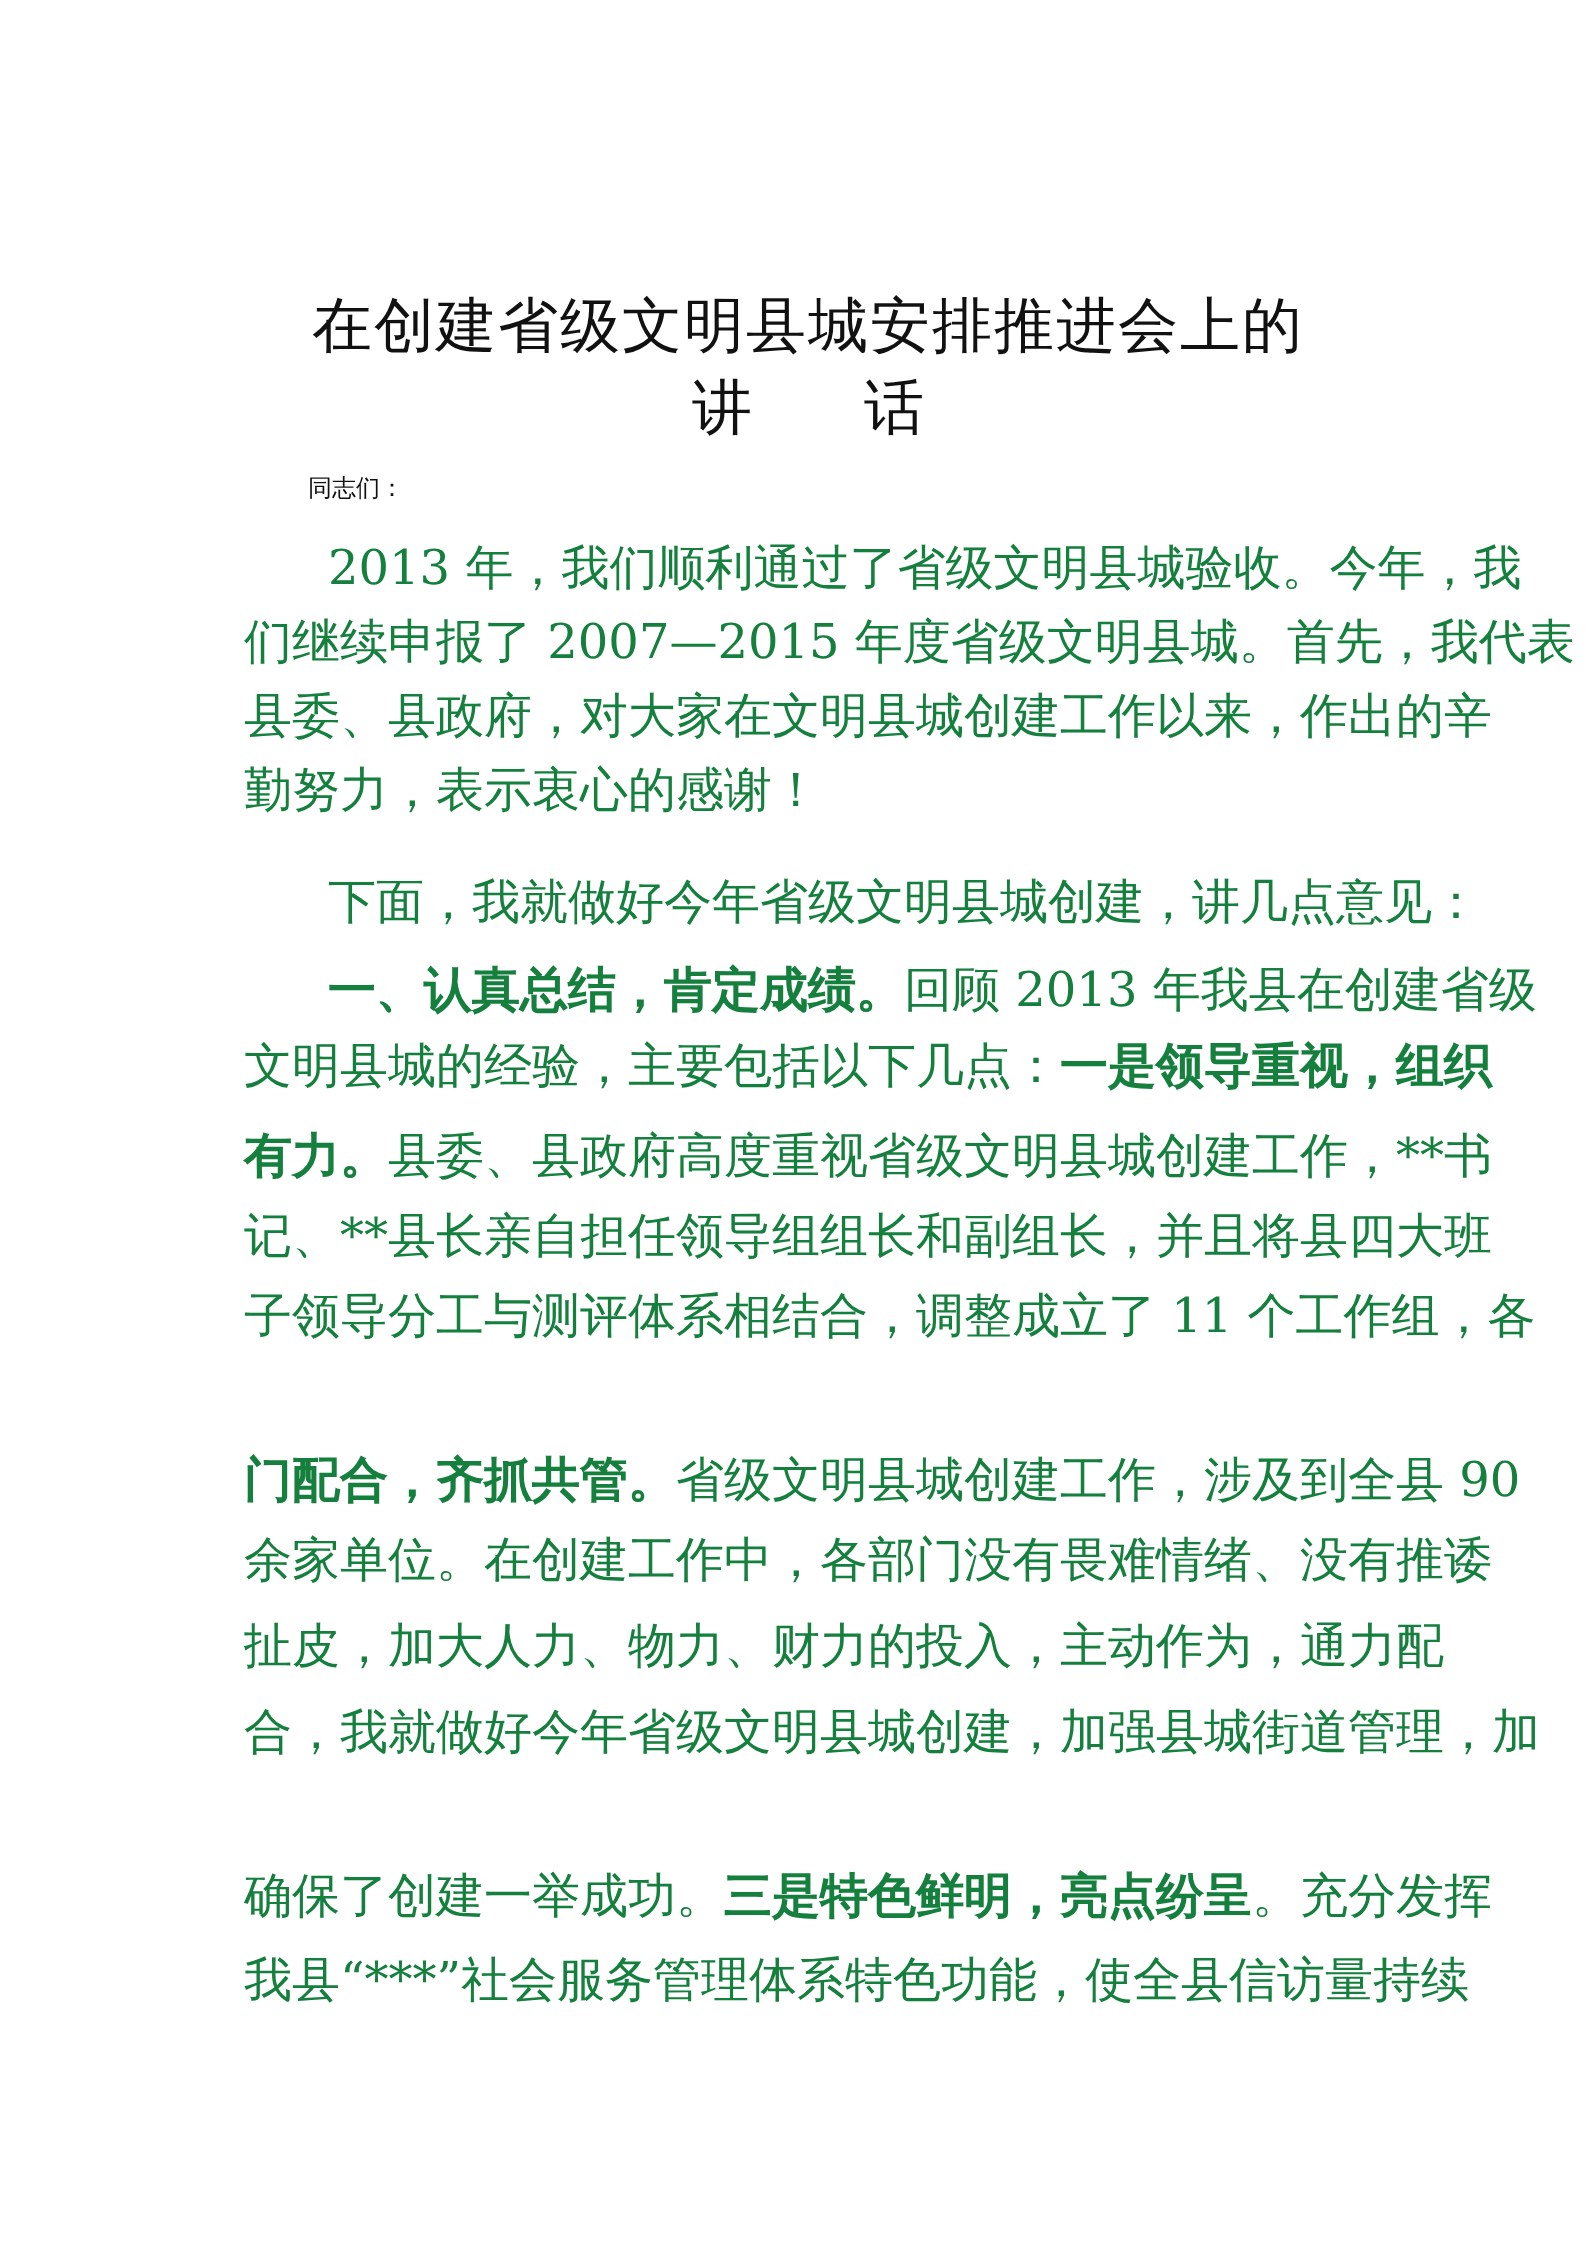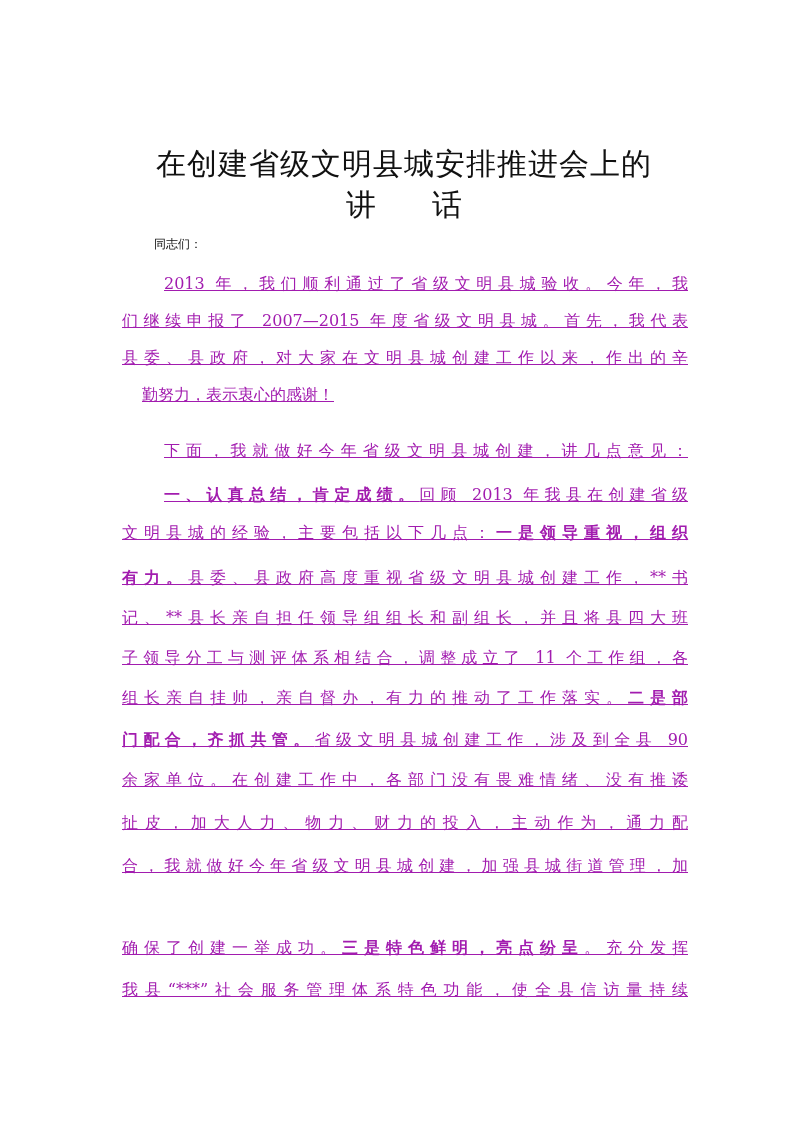--- a/index.html
+++ b/index.html
@@ -5,24 +5,24 @@
     html, body { margin: 0; padding: 0; background: #ffffff; }
     body { width: 793px; height: 1122px; position: relative; overflow: hidden;
            font-family: "DejaVu Serif", "Liberation Serif", serif; color: #111; }
     .page { position: absolute; left: 0; top: 0; width: 793px; height: 868px; background: #fff; }
     .title { position: absolute; left: 0; width: 808px; text-align: center; font-size: 30px;
              line-height: 36px; font-weight: normal; color: #111; margin: 0; }
     .title1 { top: 146px; letter-spacing: 1px; }
     .title2 { top: 187px; word-spacing: 0; }
     .title2 span { display: inline-block; }
     .gap { display: inline-block; width: 56px; }
-    .line { position: absolute; left: 122px; width: 566px; font-size: 16px; line-height: 26px;
+    .line { position: absolute; left: 122px; width: 566px; font-size: 24px; line-height: 26px;
             height: 26px; white-space: nowrap; text-align: justify; text-align-last: justify;
-            color: #a21caf; text-decoration: underline; }
-    .line.last { text-align-last: left; margin-left: 20px; }
+            color: #15803d; }
+    .line.last { text-align-last: left; }
     .line.indent { left: 164px; width: 524px; }
     b { font-weight: bold; font-family: "DejaVu Sans", "Liberation Sans", sans-serif; }
     .salutation { position: absolute; left: 122px; top: 231px; font-size: 12px; line-height: 26px; margin-left: 32px; }
   </style>
 </head>
 <body>
 
 <div class="page">
 
   <h1 class="title title1">在创建省级文明县城安排推进会上的</h1>
@@ -35,21 +35,20 @@
   <div class="line" style="top:345px">县委、县政府，对大家在文明县城创建工作以来，作出的辛</div>
   <div class="line last" style="top:382px">勤努力，表示衷心的感谢！</div>
 
   <div class="line indent" style="top:438px">下面，我就做好今年省级文明县城创建，讲几点意见：</div>
 
   <div class="line indent" style="top:482px"><b>一、认真总结，肯定成绩。</b><span>回顾 2013 年我县在创建省级</span></div>
   <div class="line" style="top:520px"><span>文明县城的经验，主要包括以下几点：</span><b>一是领导重视，组织</b></div>
   <div class="line" style="top:565px"><b>有力。</b><span>县委、县政府高度重视省级文明县城创建工作，**书</span></div>
   <div class="line" style="top:605px">记、**县长亲自担任领导组组长和副组长，并且将县四大班</div>
   <div class="line" style="top:645px">子领导分工与测评体系相结合，调整成立了 11 个工作组，各</div>
-  <div class="line" style="top:685px"><span>组长亲自挂帅，亲自督办，有力的推动了工作落实。</span><b>二是部</b></div>
   <div class="line" style="top:727px"><b>门配合，齐抓共管。</b><span>省级文明县城创建工作，涉及到全县 90</span></div>
   <div class="line" style="top:767px">余家单位。在创建工作中，各部门没有畏难情绪、没有推诿</div>
   <div class="line" style="top:810px">扯皮，加大人力、物力、财力的投入，主动作为，通力配</div>
   <div class="line" style="top:853px">合，我就做好今年省级文明县城创建，加强县城街道管理，加</div>
   <div class="line" style="top:935px"><span>确保了创建一举成功。</span><b>三是特色鲜明，亮点纷呈</b><span>。充分发挥</span></div>
   <div class="line" style="top:977px">我县“***”社会服务管理体系特色功能，使全县信访量持续</div>
 
 </div>
 
 </body></html>

